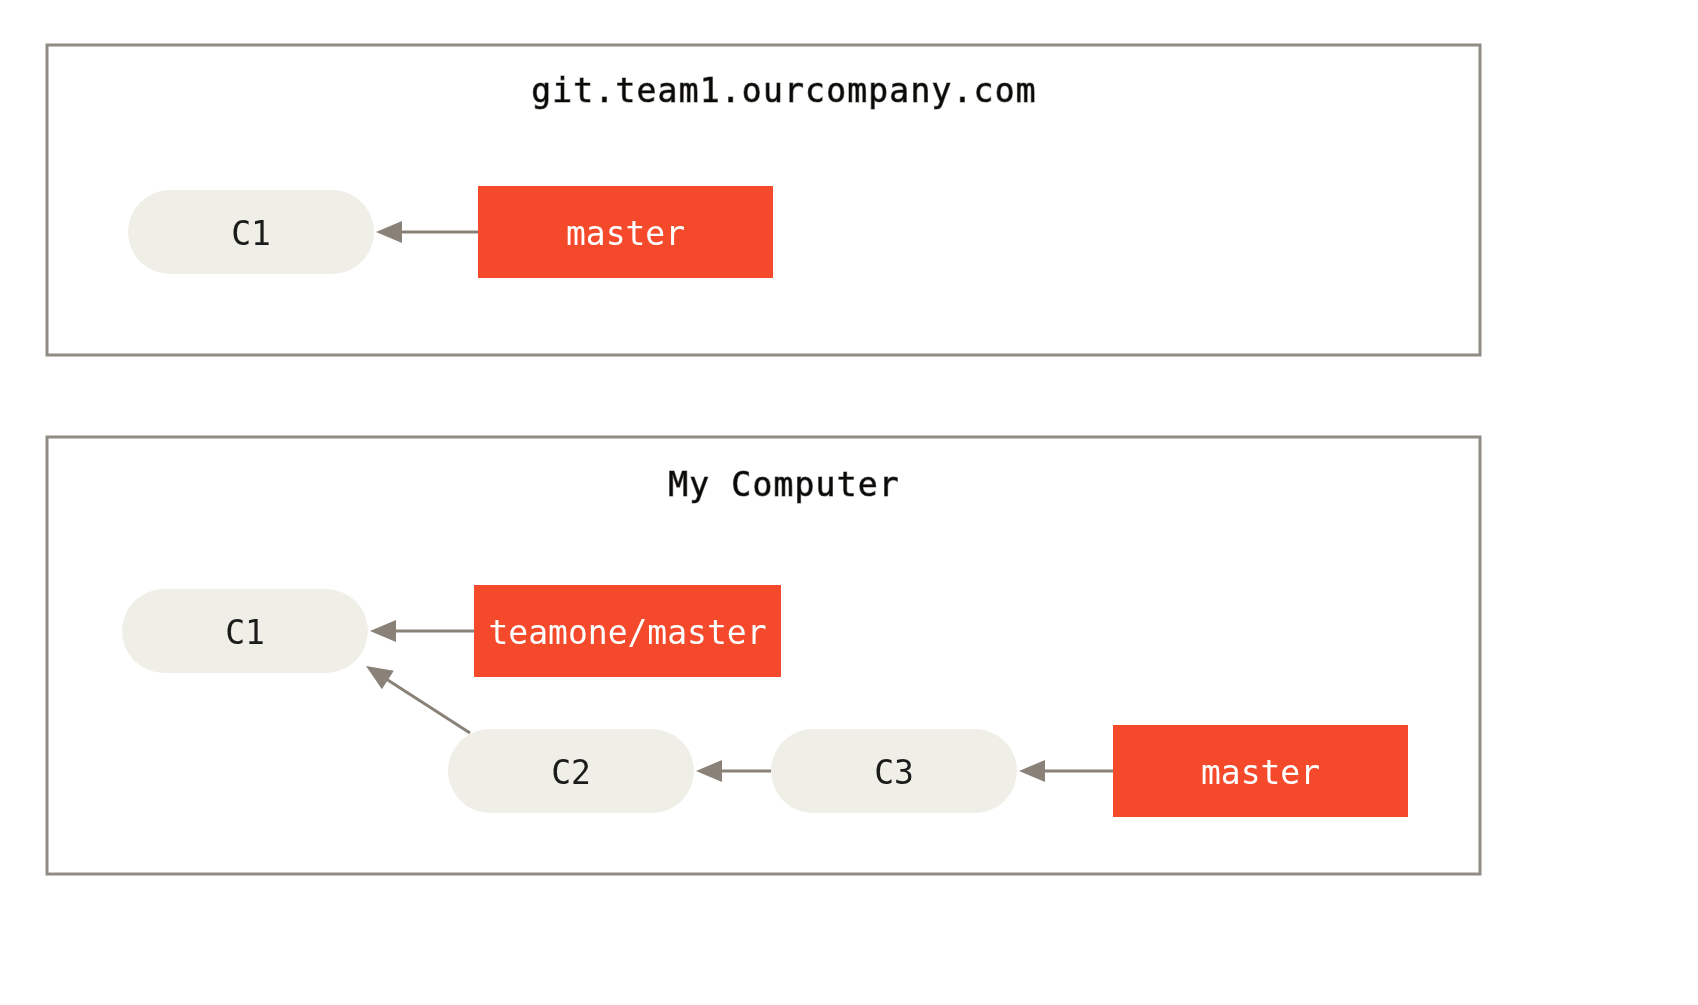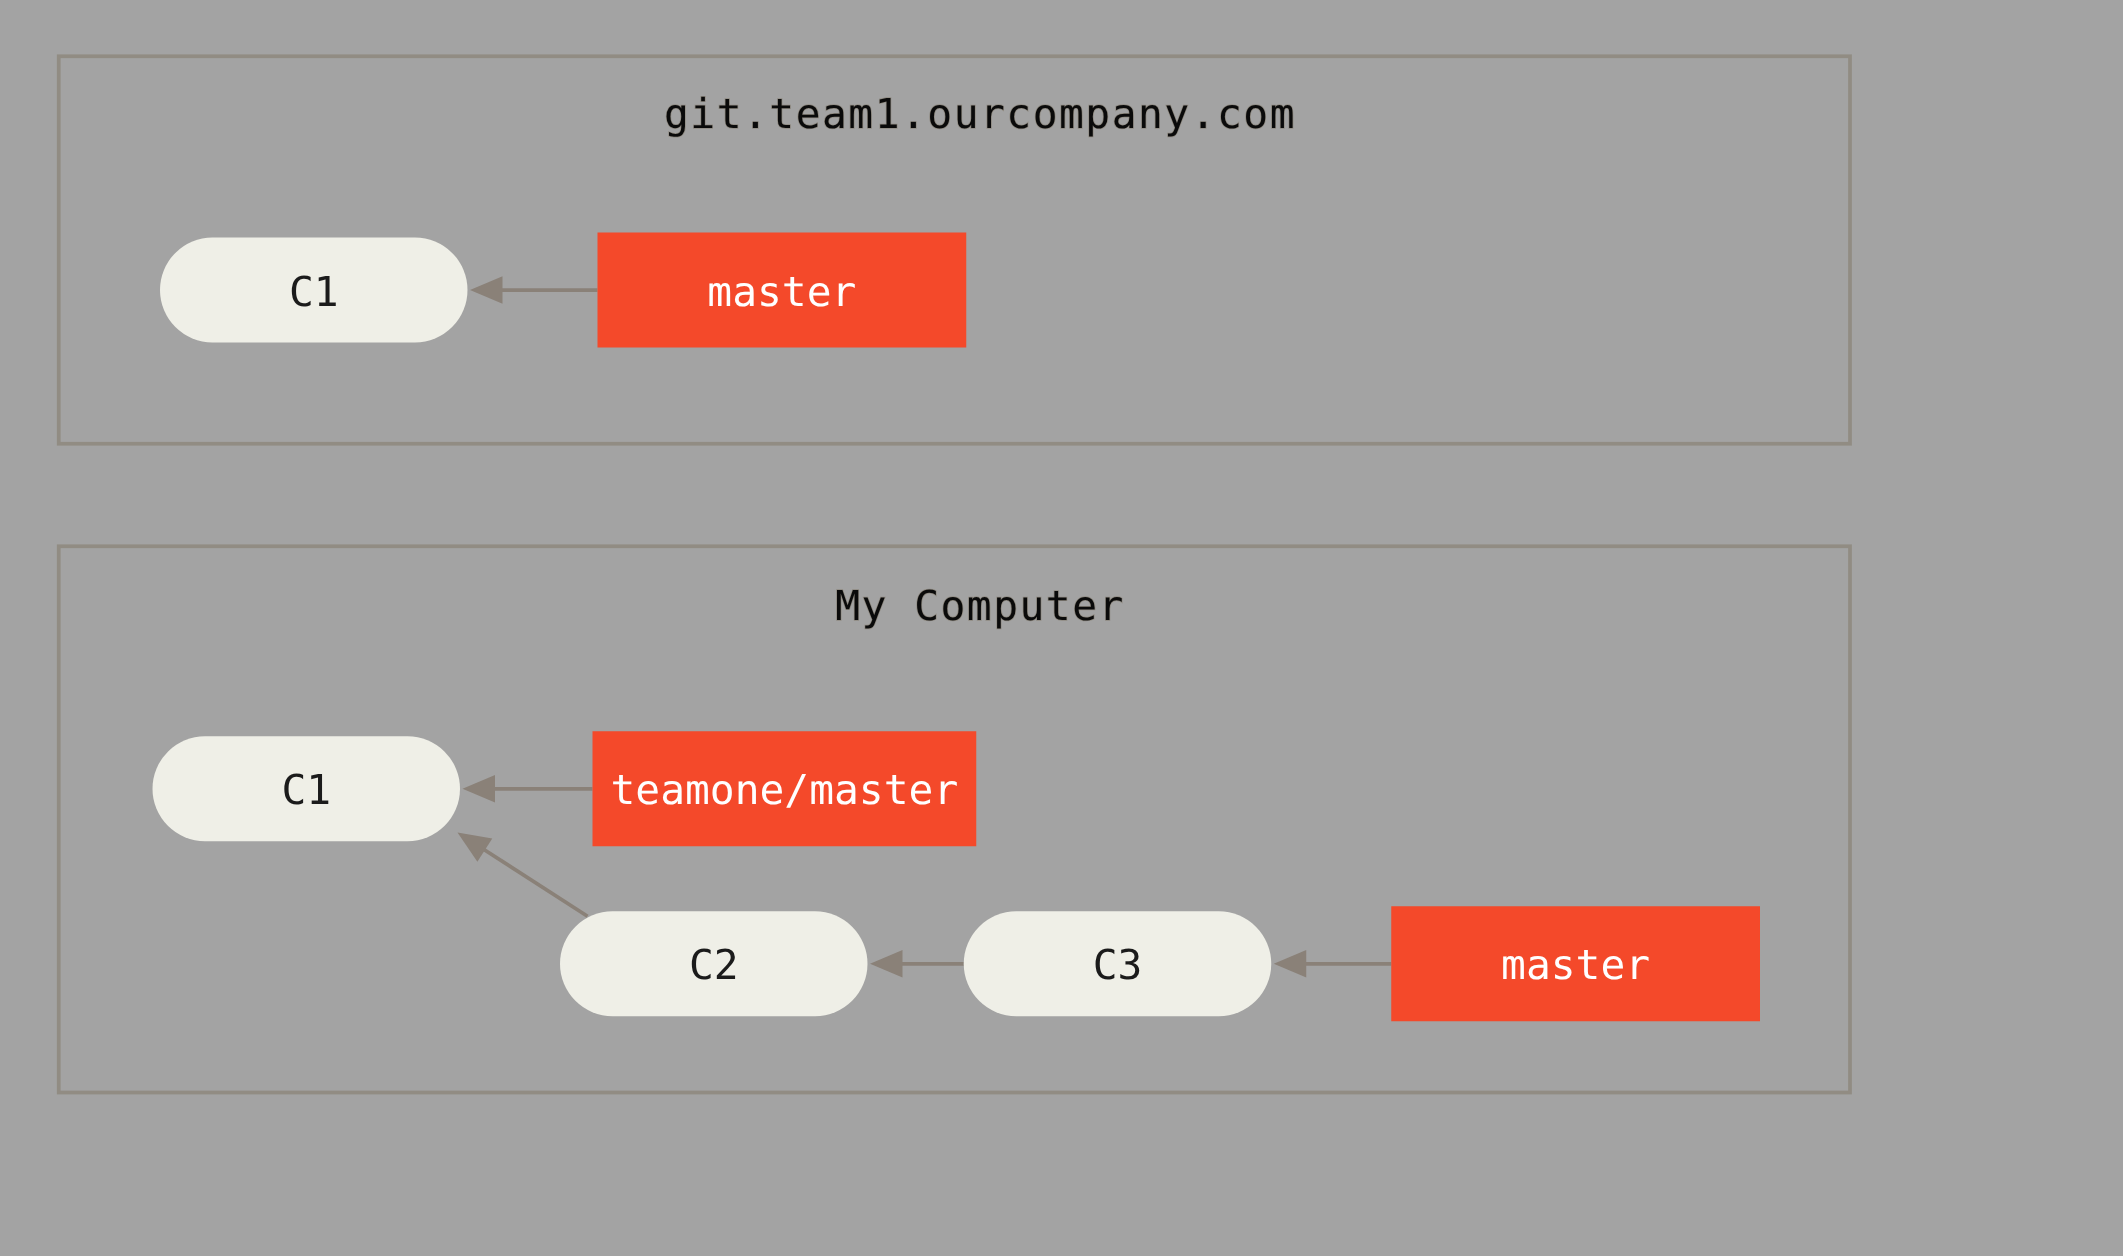--- a/index.html
+++ b/index.html
@@ -10,21 +10,21 @@
   body {
     width: 1698px;
     height: 1005px;
     overflow: hidden;
     font-family: "DejaVu Sans Mono", monospace;
   }
   #stage {
     position: relative;
     width: 1698px;
     height: 1005px;
-    background: #a3a3a3;
+    background: #ffffff;
   }
   #stage svg {
     position: absolute;
     top: 0;
     left: 0;
     width: 1698px;
     height: 1005px;
     display: block;
   }
   .panel-frame {

